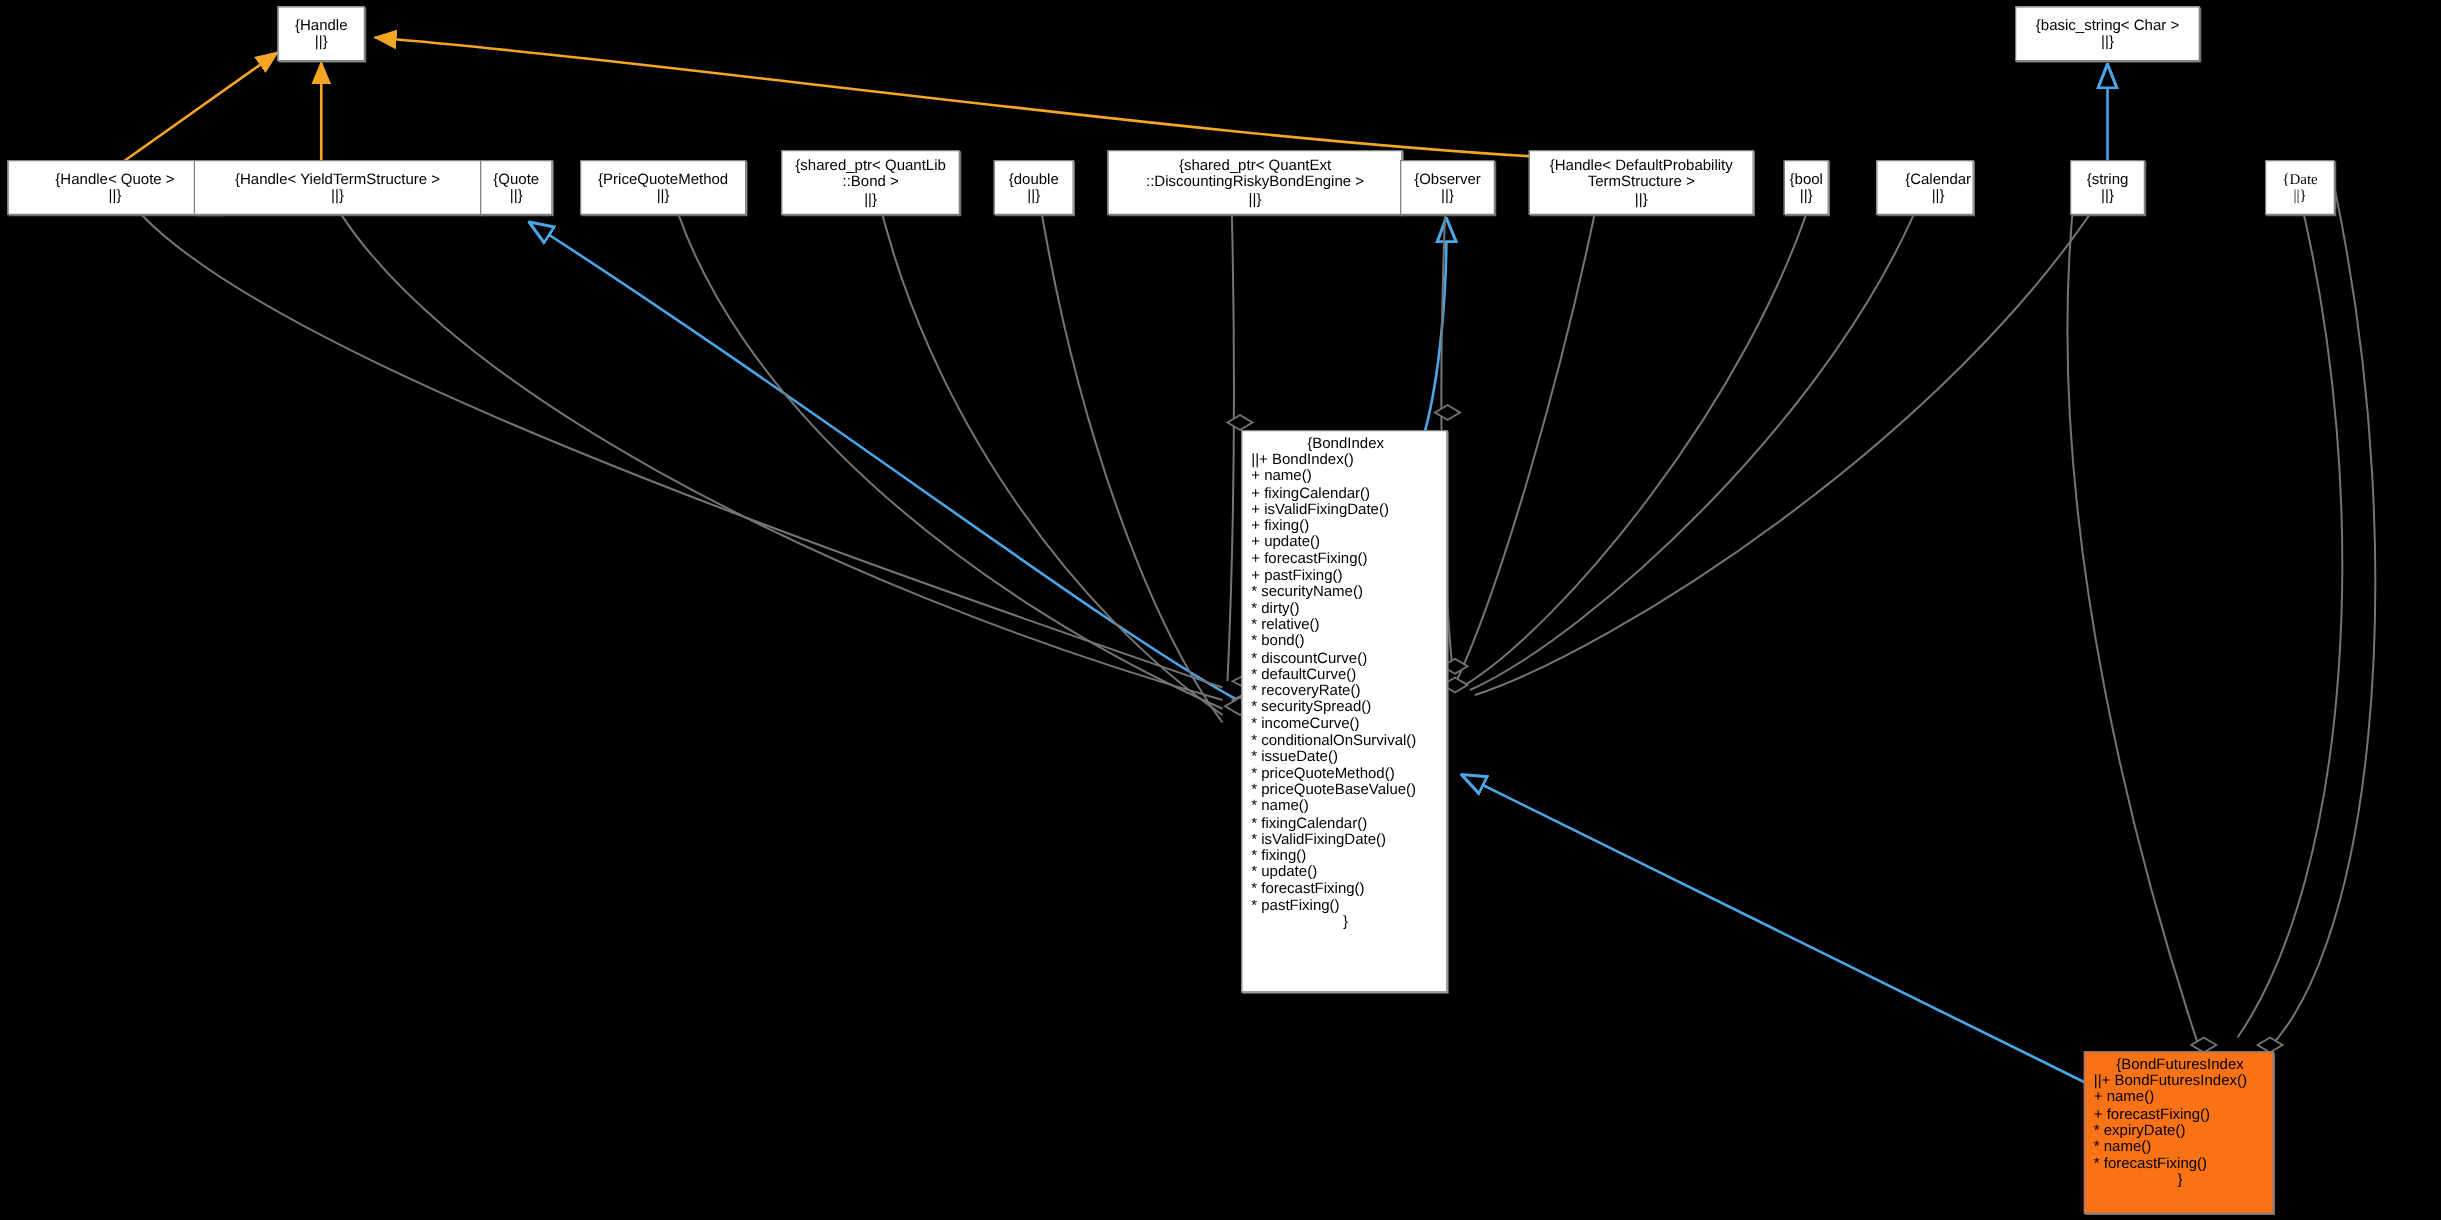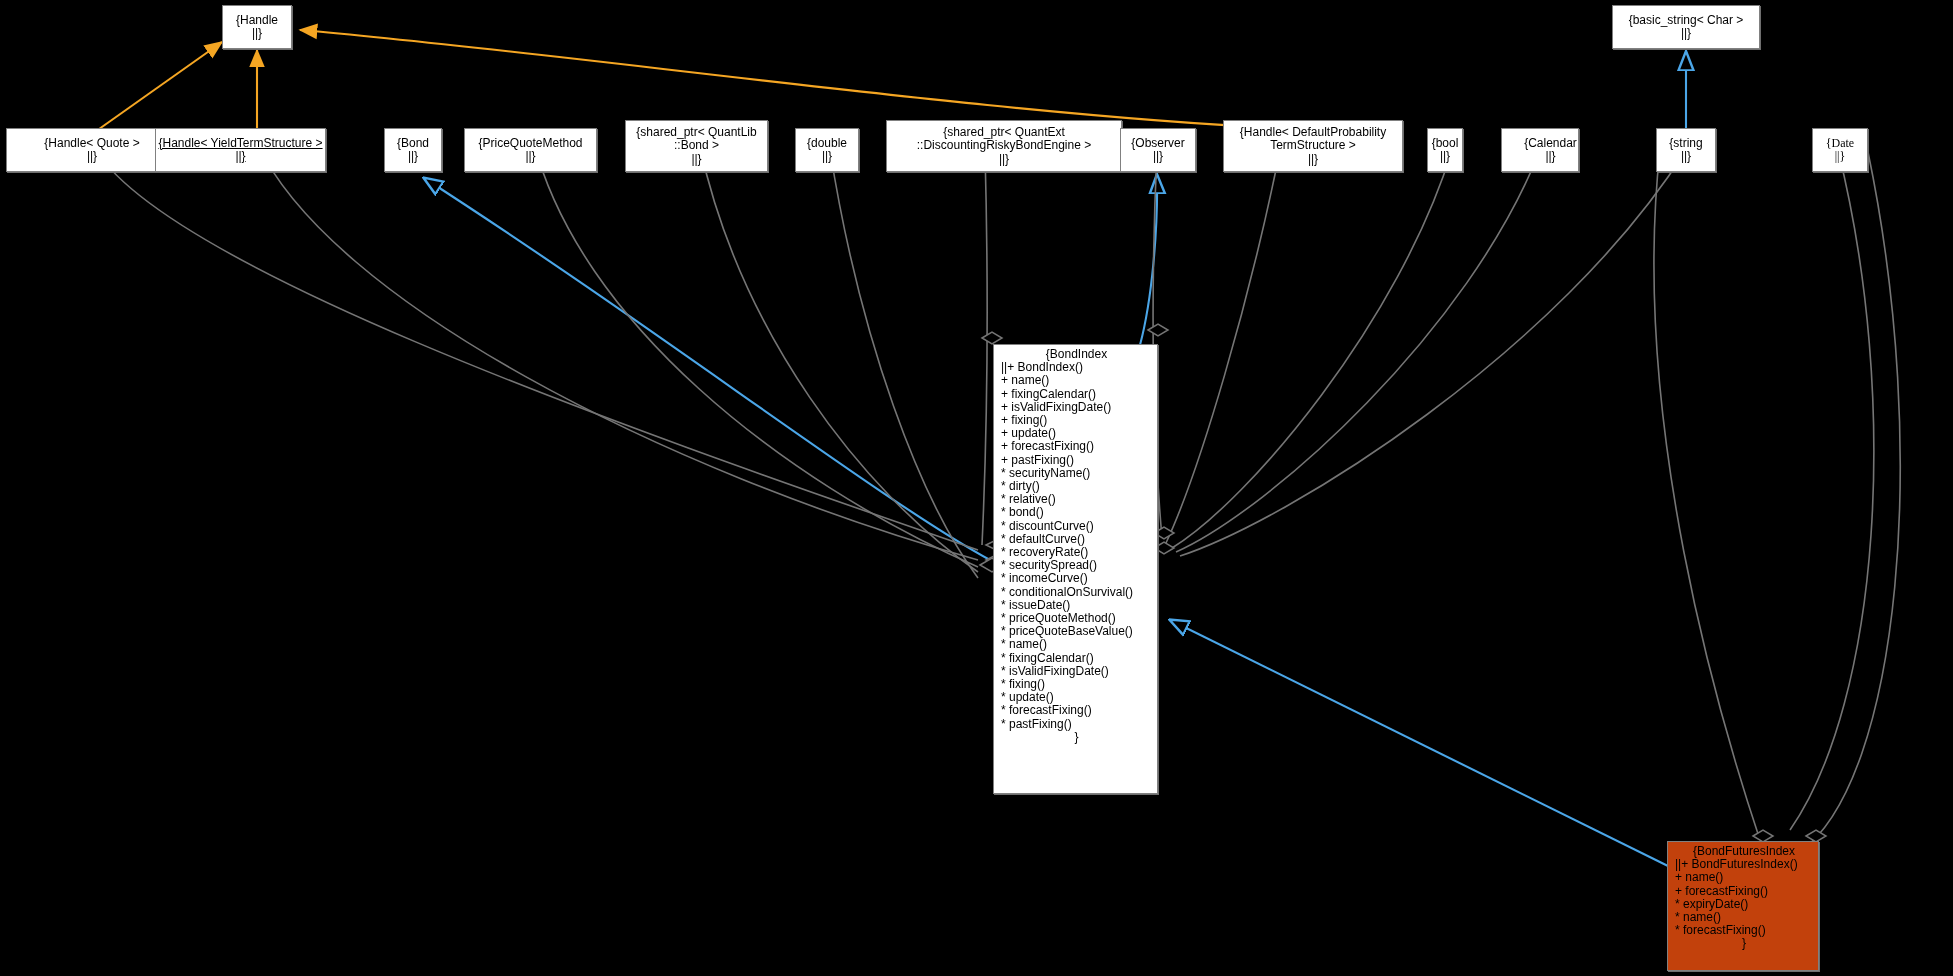--- a/index.html
+++ b/index.html
@@ -33,21 +33,21 @@
     line-height: 13.2px;
     text-align: center;
     display: flex;
     flex-direction: column;
     justify-content: center;
     align-items: center;
     padding: 2px 4px;
     z-index: 5;
   }
   .node.filled {
-    background: #c2410c;
+    background: #f97316;
   }
   .node .line { white-space: pre; }
   .node.big {
     text-align: left;
     align-items: stretch;
     justify-content: flex-start;
     padding: 3px 5px 3px 7px;
   }
   .node.big .title {
     text-align: center;
@@ -146,27 +146,27 @@
   <div class="node" style="left:1612px; top:5px; width:148px; height:44px;">
     <span class="line">{basic_string&lt; Char &gt;</span>
     <span class="line">||}</span>
   </div>
 
   <div class="node" style="left:6px; top:128px; width:172px; height:44px;text-align:right;">
     <span class="line">{Handle&lt; Quote &gt;</span>
     <span class="line">||}</span>
   </div>
 
-  <div class="node" style="left:155px; top:128px; width:171px; height:44px;text-decoration:underline;">
+  <div class="node" style="left:155px; top:128px; width:230px; height:44px;">
     <span class="line">{Handle&lt; YieldTermStructure &gt;</span>
     <span class="line">||}</span>
   </div>
 
   <div class="node" style="left:384px; top:128px; width:58px; height:44px;">
-    <span class="line">{Bond</span>
+    <span class="line">{Quote</span>
     <span class="line">||}</span>
   </div>
 
   <div class="node" style="left:464px; top:128px; width:133px; height:44px;">
     <span class="line">{PriceQuoteMethod</span>
     <span class="line">||}</span>
   </div>
 
   <div class="node" style="left:625px; top:120px; width:143px; height:52px;">
     <span class="line">{shared_ptr&lt; QuantLib</span>

